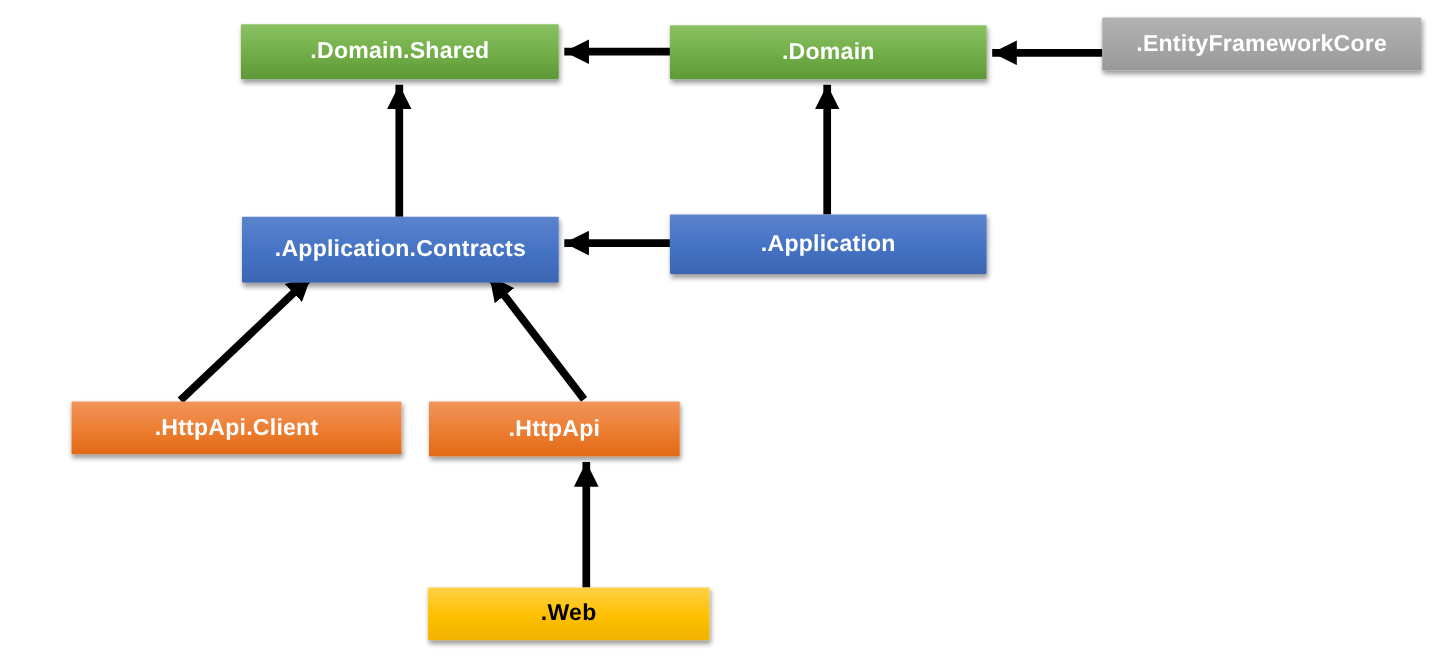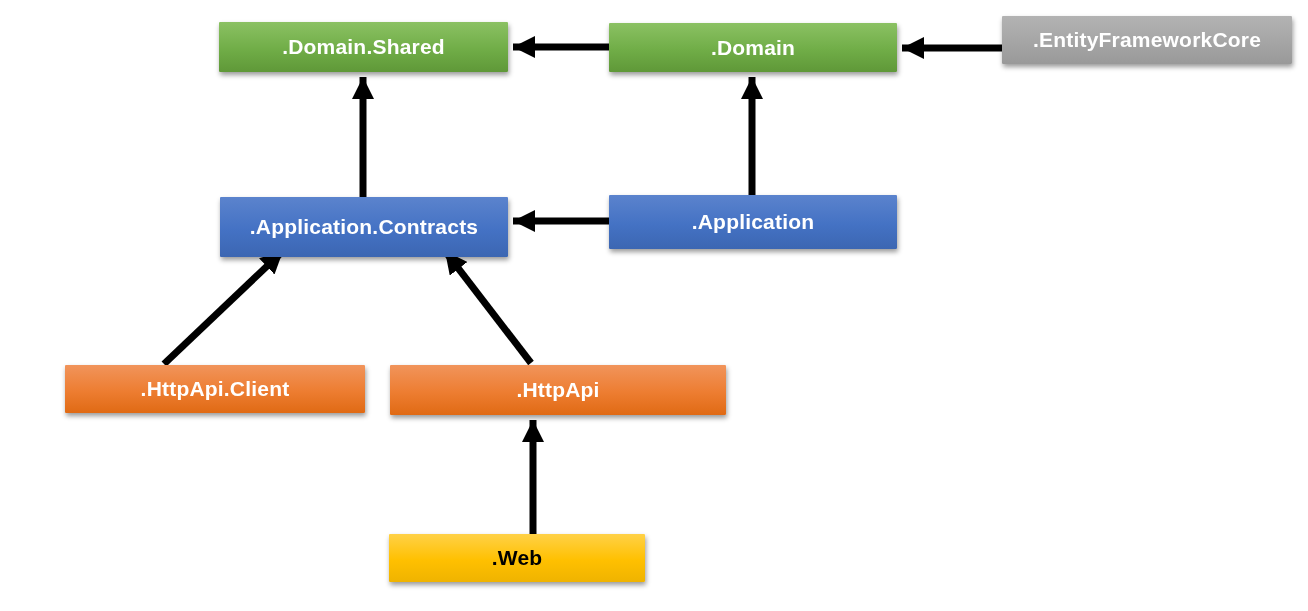--- a/index.html
+++ b/index.html
@@ -71,20 +71,20 @@
       </div>
       <div class="node" style="left: 220px; top: 197px; width: 288px; height: 60px; background: linear-gradient(rgb(91, 131, 205) 0%, rgb(68, 114, 196) 55%, rgb(60, 102, 178) 100%); color: rgb(255, 255, 255);">
         <span>.Application.Contracts</span>
       </div>
       <div class="node" style="left: 609px; top: 195px; width: 288px; height: 54px; background: linear-gradient(rgb(91, 131, 205) 0%, rgb(68, 114, 196) 55%, rgb(60, 102, 178) 100%); color: rgb(255, 255, 255);">
         <span>.Application</span>
       </div>
       <div class="node" style="left: 18px; top: 365px; width: 300px; height: 48px; background: linear-gradient(rgb(241, 148, 91) 0%, rgb(237, 125, 49) 55%, rgb(224, 106, 20) 100%); color: rgb(255, 255, 255); margin-left: 47px;">
         <span>.HttpApi.Client</span>
       </div>
-      <div class="node" style="left: 390px; top: 365px; width: 336px; height: 50px; background: linear-gradient(rgb(241, 148, 91) 0%, rgb(237, 125, 49) 55%, rgb(224, 106, 20) 100%); color: rgb(255, 255, 255);">
+      <div class="node" style="left: 390px; top: 365px; width: 228px; height: 50px; background: linear-gradient(rgb(241, 148, 91) 0%, rgb(237, 125, 49) 55%, rgb(224, 106, 20) 100%); color: rgb(255, 255, 255);">
         <span>.HttpApi</span>
       </div>
       <div class="node" style="left: 389px; top: 534px; width: 256px; height: 48px; background: linear-gradient(rgb(255, 209, 71) 0%, rgb(255, 192, 0) 55%, rgb(239, 179, 0) 100%); color: rgb(0, 0, 0);">
         <span>.Web</span>
       </div>
     </div>
 </div>
 
 </body></html>

